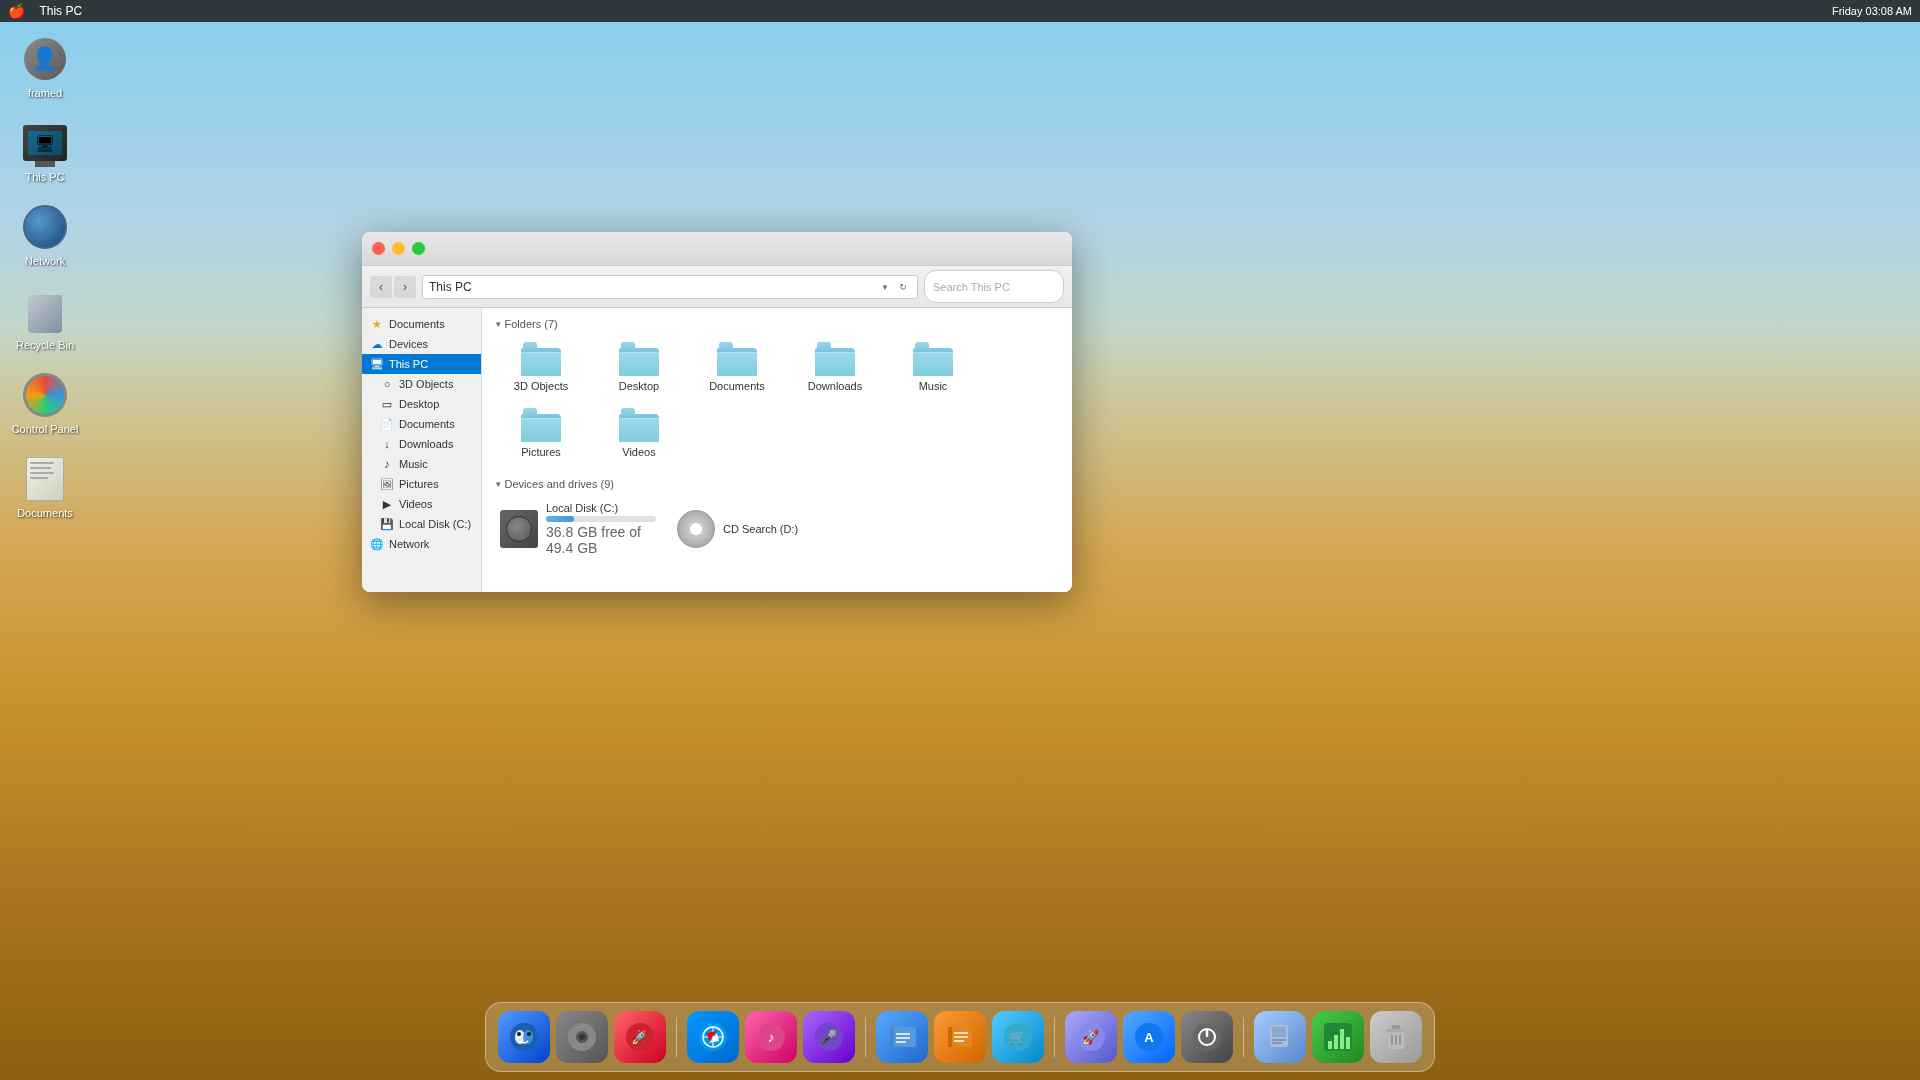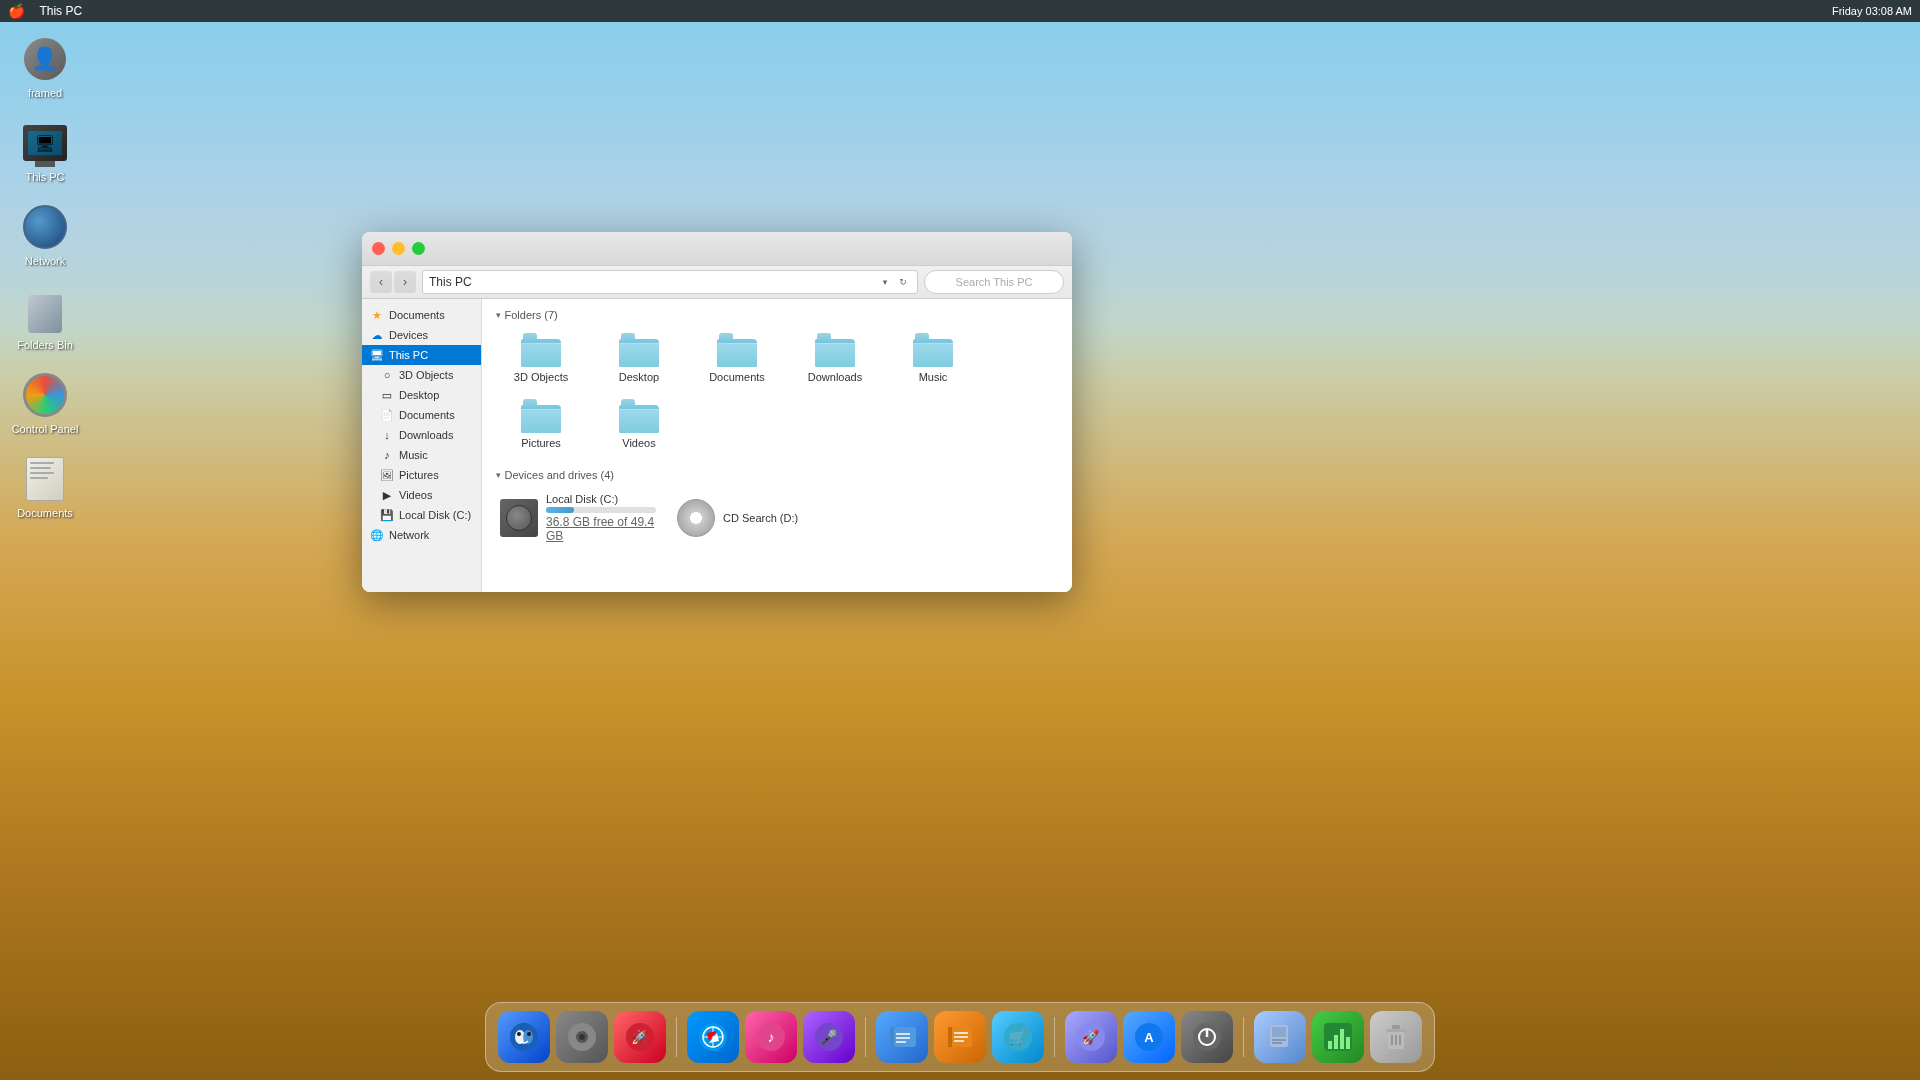--- a/index.html
+++ b/index.html
@@ -332,30 +332,29 @@
       height: 16px;
       display: flex;
       align-items: center;
       justify-content: center;
       font-size: 9px;
       color: #666;
       cursor: pointer;
     }
     .nav-search {
       width: 140px;
-      height: 24px;
+      height: 33px;
       background: white;
       border: 1px solid #ccc;
       border-radius: 12px;
       display: flex;
       align-items: center;
       padding: 0 8px;
       font-size: 11px;
       color: #888;
-      justify-content: center;
     }
 
     
     .window-content {
       display: flex;
       flex: 1;
       overflow: hidden;
     }
 
     
@@ -531,23 +530,22 @@
       background: #e0e0e0;
       border-radius: 3px;
       margin: 2px 0;
     }
     .drive-bar-fill {
       height: 100%;
       background: linear-gradient(90deg, #5ab4e8, #4499cc);
       border-radius: 3px;
     }
     .drive-free {
-      font-size: 12px;
+      font-size: 14px;
       color: #666;
-      text-decoration: underline;
     }
 
     
     .sidebar-ic-star { color: #f5a623; }
     .sidebar-ic-cloud { color: #0078d4; }
     .sidebar-ic-globe { color: #888; }
   </style>
 </head>
 <body>
 
@@ -587,21 +585,21 @@
       </div>
       <span class="desktop-icon-label">Network</span>
     </div>
 
     <div class="desktop-icon">
       <div class="desktop-icon-img">
         <div class="icon-recycle">
           <div class="recycle-body"></div>
         </div>
       </div>
-      <span class="desktop-icon-label">Folders Bin</span>
+      <span class="desktop-icon-label">Recycle Bin</span>
     </div>
 
     <div class="desktop-icon">
       <div class="desktop-icon-img">
         <div class="icon-control-panel"></div>
       </div>
       <span class="desktop-icon-label">Control Panel</span>
     </div>
 
     <div class="desktop-icon">
@@ -780,21 +778,21 @@
               <div class="folder-tab"></div>
               <div class="folder-front"></div>
             </div>
             <span class="folder-label">Videos</span>
           </div>
 
         </div>
 
         <div class="section-header">
           <span class="section-header-arrow">▾</span>
-          <span>Devices and drives (4)</span>
+          <span>Devices and drives (9)</span>
         </div>
 
         <div class="drive-grid">
 
           <div class="drive-item">
             <div class="hdd-icon">
               <div class="hdd-platter"></div>
             </div>
             <div class="drive-info">
               <span class="drive-name">Local Disk (C:)</span>

